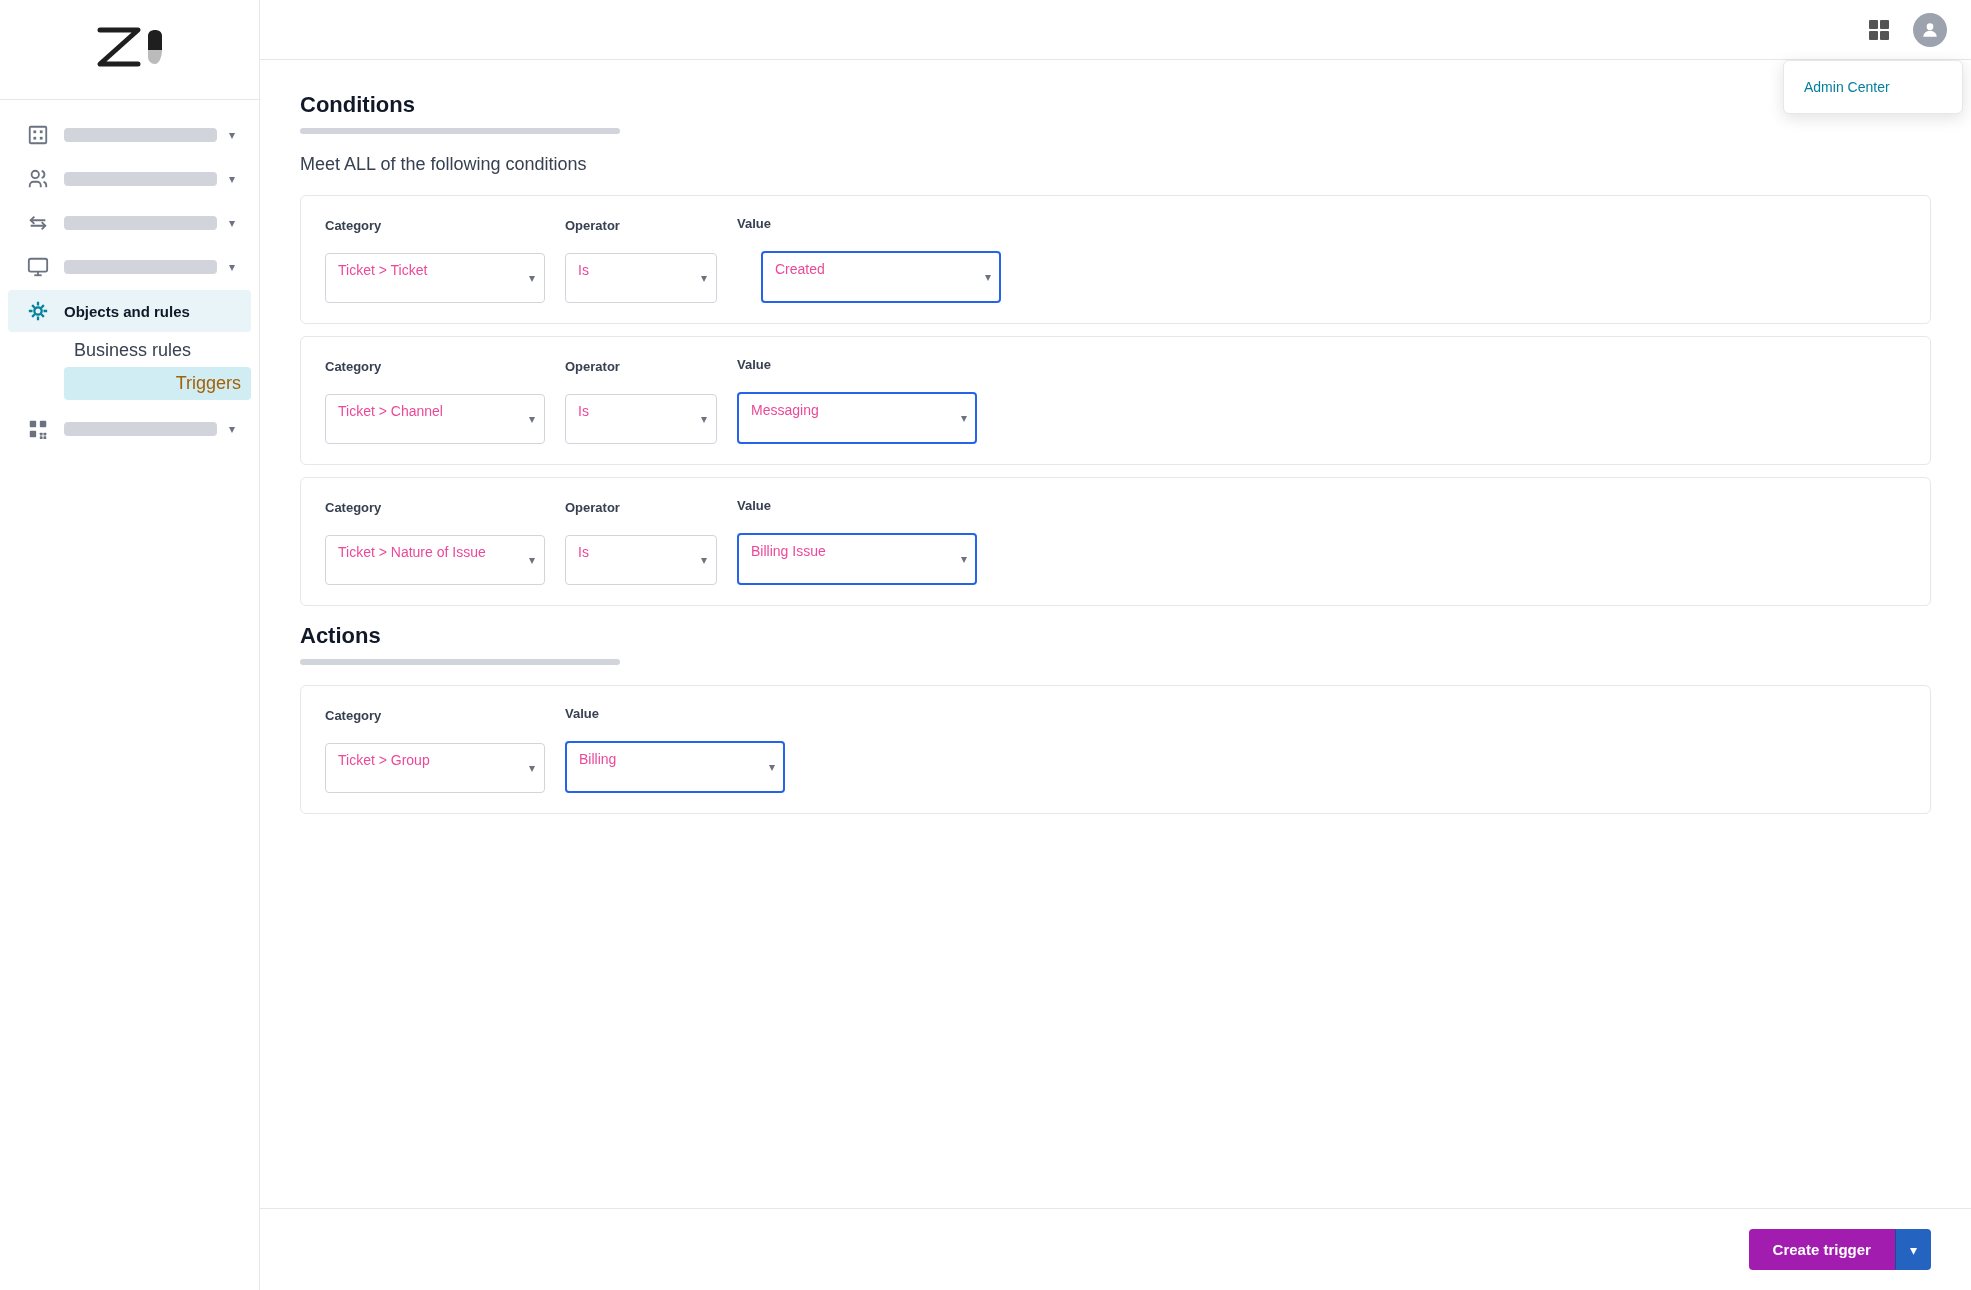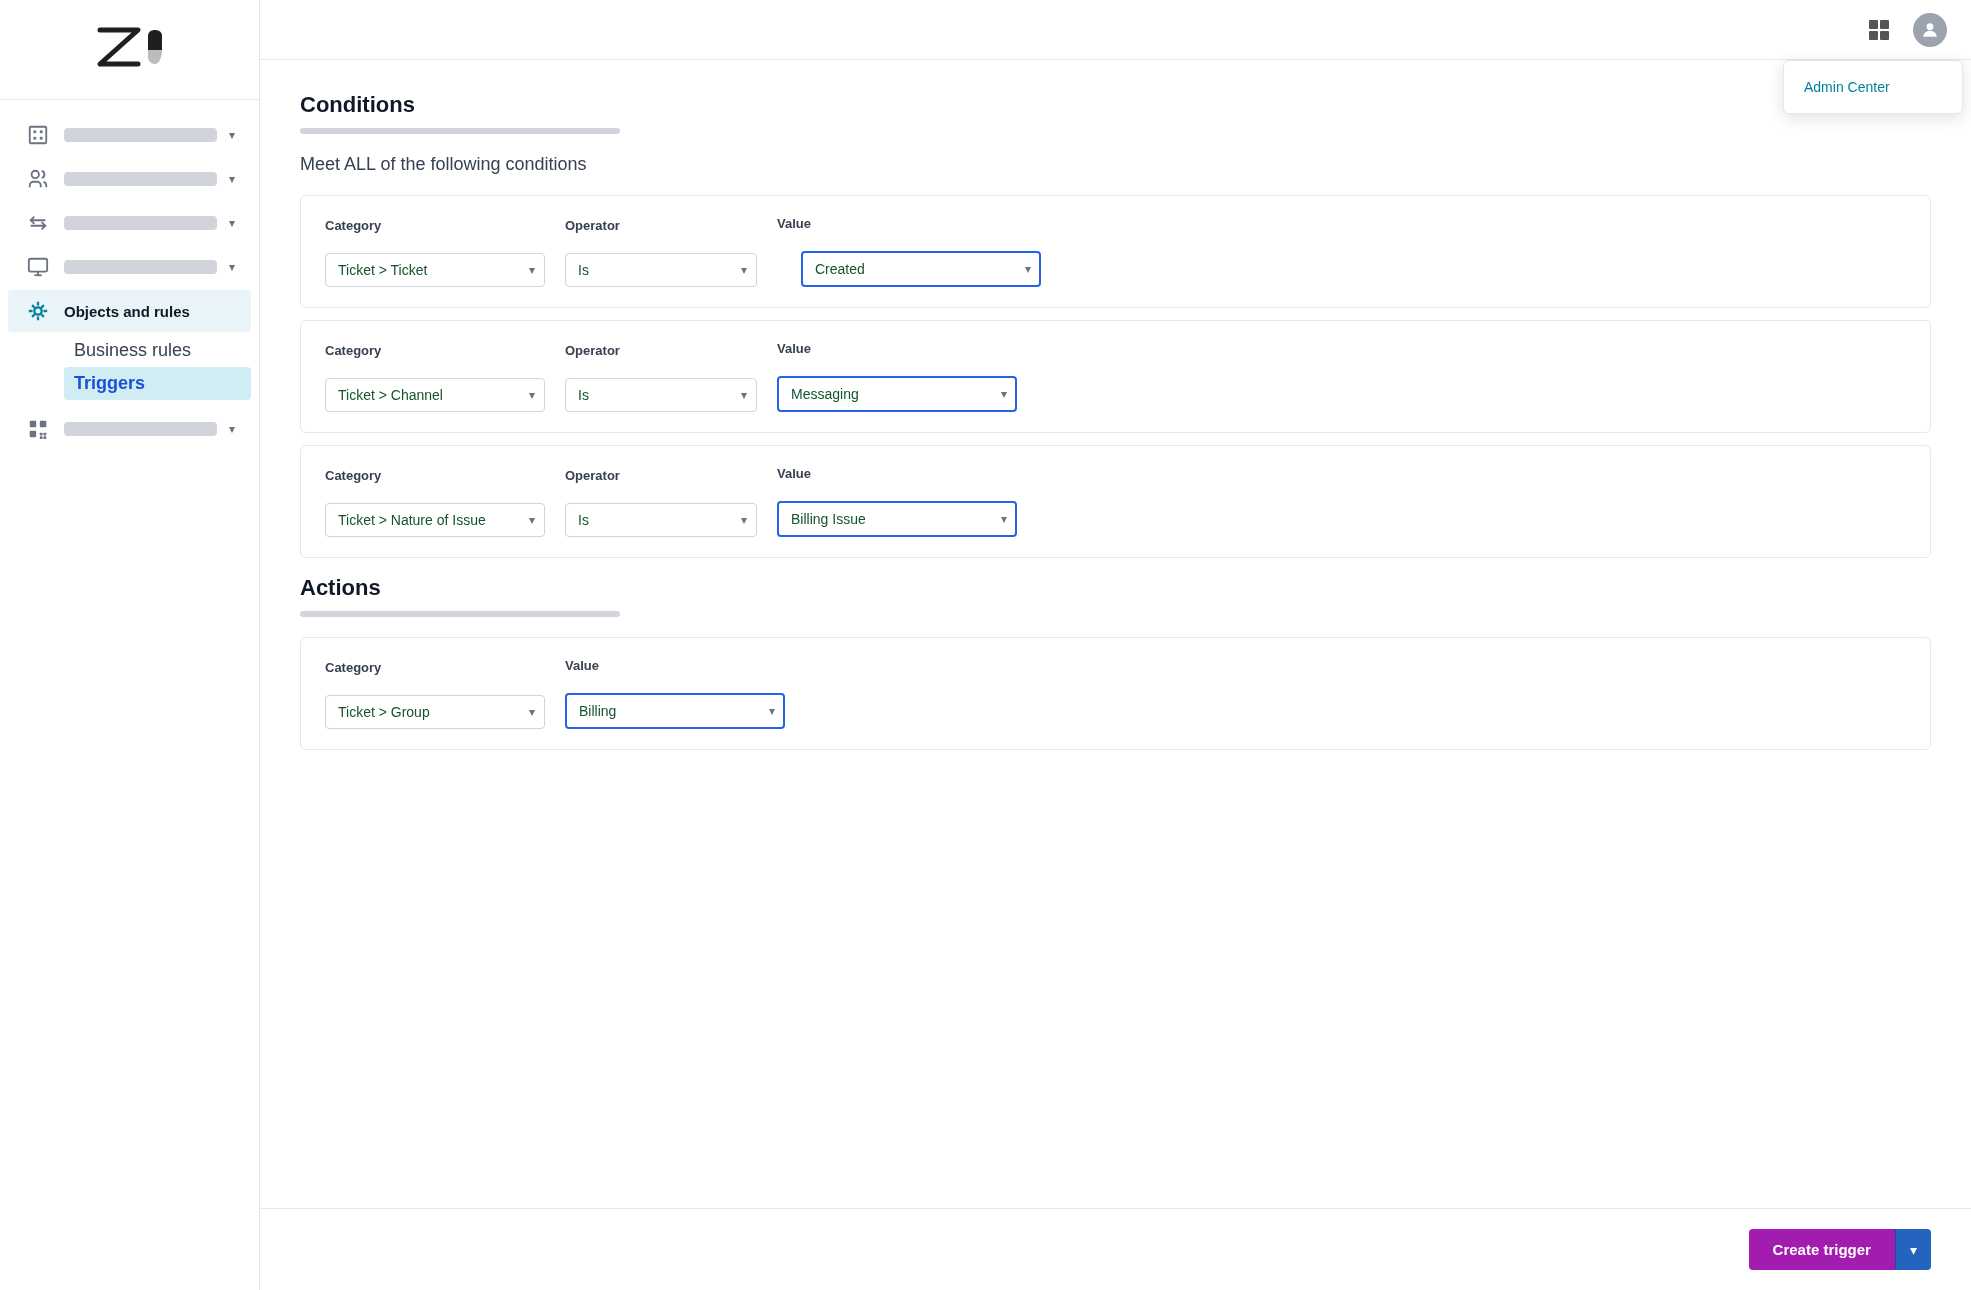--- a/index.html
+++ b/index.html
@@ -73,22 +73,23 @@
     }
     .sub-item {
       padding: 6px 10px;
       font-size: 18px;
       color: #374151;
       cursor: pointer;
       border-radius: 4px;
     }
     .sub-item.active-sub {
       background: #d1edf4;
-      color: #1d4ed8;
-      font-weight: 700;
+      color: #a16207;
+      font-weight: 400;
+      text-align: right;
     }
 
     
     .main {
       flex: 1;
       display: flex;
       flex-direction: column;
       overflow: hidden;
       position: relative;
     }
@@ -203,40 +204,40 @@
     .select-wrapper {
       position: relative;
       display: inline-flex;
       align-items: center;
     }
     select {
       appearance: none;
       -webkit-appearance: none;
       border: 1px solid #d1d5db;
       border-radius: 4px;
-      padding: 8px 36px 8px 12px;
+      padding: 8px 36px 24px 12px;
       font-size: 14px;
-      color: #14532d;
+      color: #ec4899;
       background: #fff;
       cursor: pointer;
       outline: none;
     }
     select:focus, select.highlighted {
       border-color: #2563eb;
       border-width: 2px;
     }
     .select-chevron {
       position: absolute;
       right: 10px;
       pointer-events: none;
       color: #6b7280;
       font-size: 12px;
     }
     .select-category { width: 220px; }
-    .select-operator { width: 192px; }
+    .select-operator { width: 152px; }
     .select-value { width: 240px; }
 
     
     .actions-section { margin-top: 17px; }
 
     
     .footer {
       padding: 20px 40px;
       display: flex;
       justify-content: flex-end;

